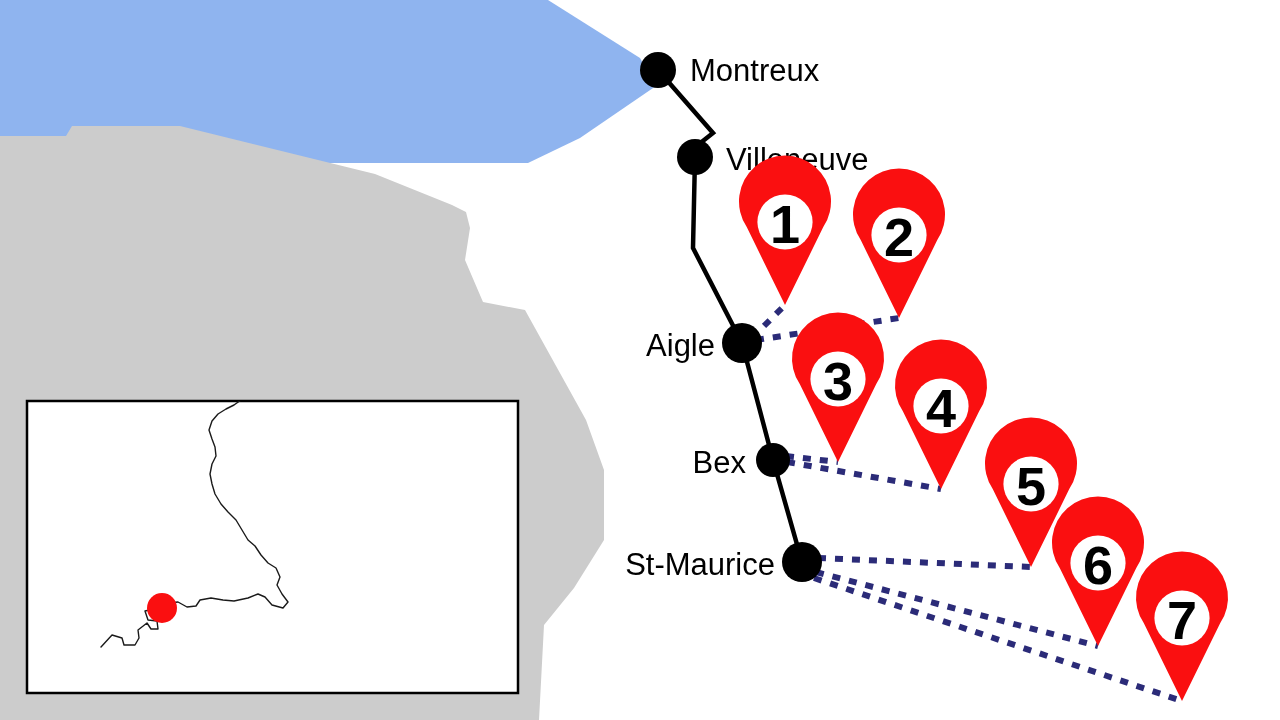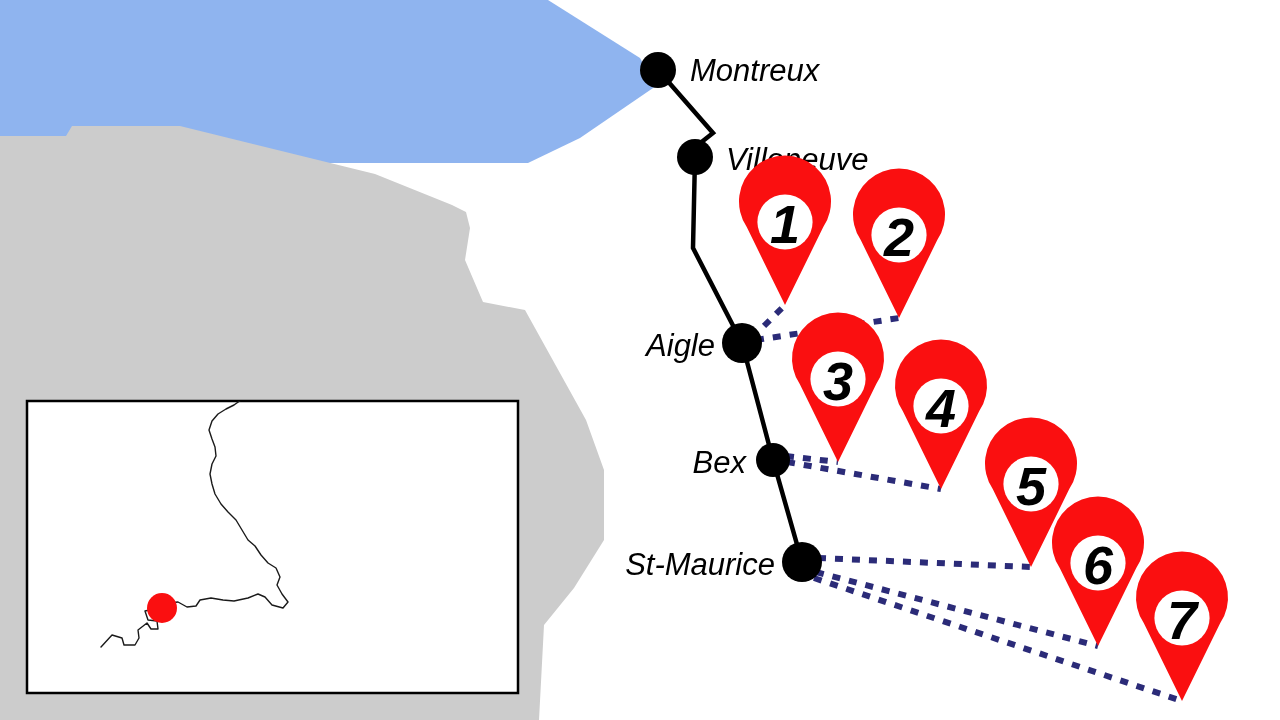--- a/index.html
+++ b/index.html
@@ -7,21 +7,20 @@
     padding: 0;
     background: #ffffff;
   }
   #map-root {
     position: relative;
     width: 1280px;
     height: 720px;
     overflow: hidden;
     background: #ffffff;
     font-family: "Liberation Sans", sans-serif;
-    font-style: italic;
   }
   #map-svg {
     position: absolute;
     left: 0;
     top: 0;
     width: 1280px;
     height: 720px;
   }
   .station-label {
     font-family: "Liberation Sans", sans-serif;

